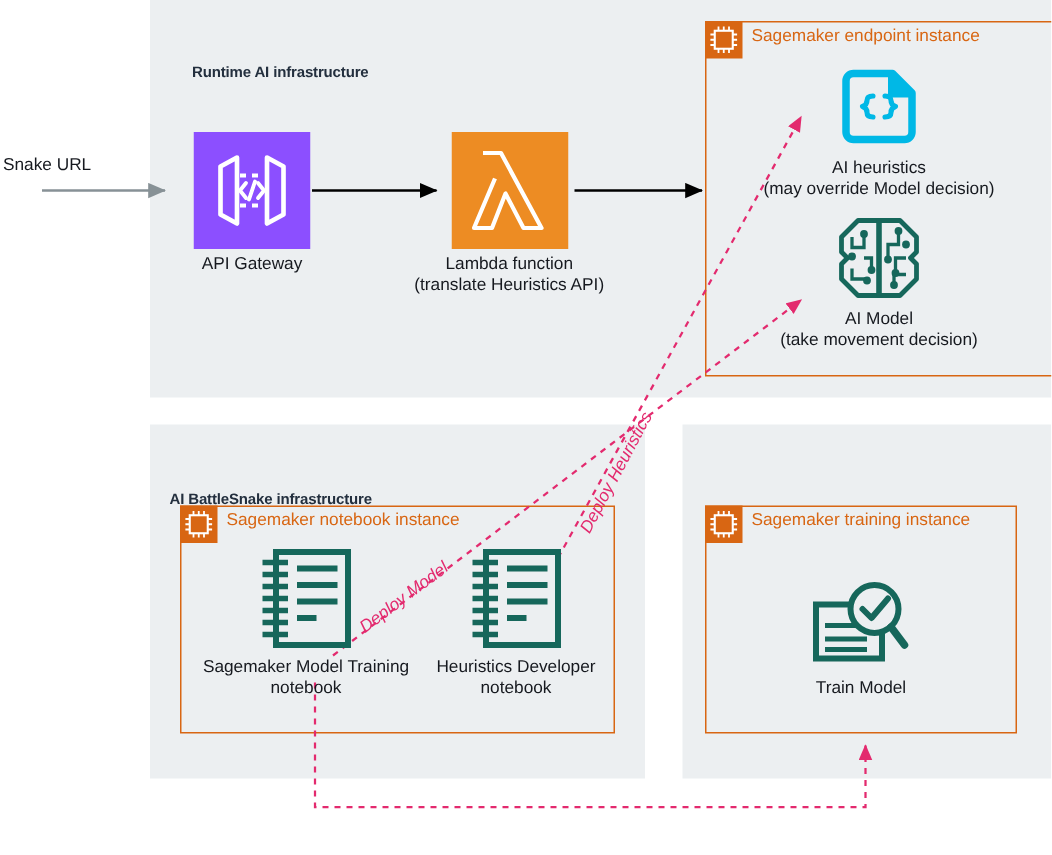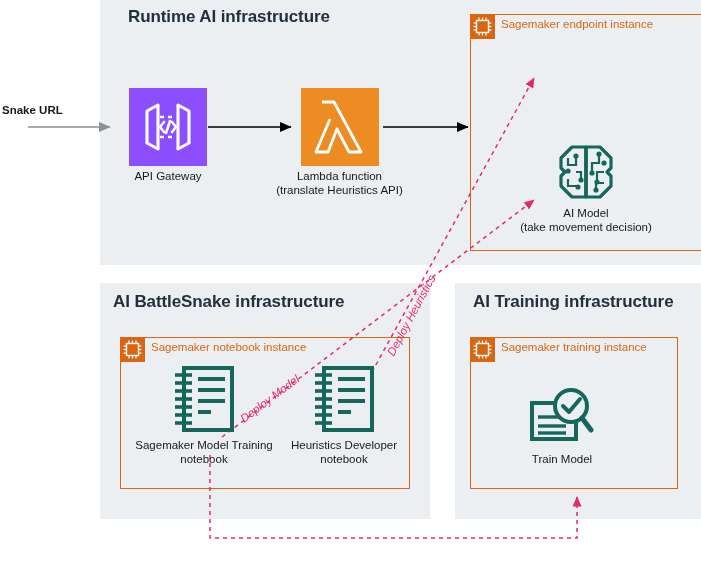--- a/index.html
+++ b/index.html
@@ -21,25 +21,26 @@
   .panel {
     position: absolute;
     background: #eceff1;
   }
   #panel-runtime  { left: 100px; top: 0px;   width: 601px; height: 265px; }
   #panel-dev      { left: 100px; top: 283px; width: 330px; height: 236px; }
   #panel-training { left: 455px; top: 283px; width: 246px; height: 236px; }
 
   .panel-title {
     position: absolute;
-    font-size: 17px;
+    font-size: 10px;
     font-weight: bold;
     color: #232f3e;
     white-space: nowrap;
     letter-spacing: -0.1px;
+    margin-top: 36px;
   }
   #title-runtime  { left: 128px; top: 7px; }
   #title-dev      { left: 113px; top: 292px; }
   #title-training { left: 473px; top: 292px; }
 
   
   .instance-box {
     position: absolute;
     border: 1.5px solid #d86613;
     background: transparent;
@@ -92,21 +93,21 @@
     height: 78px;
     display: block;
   }
 
   #node-apigw   { left: 113px; top: 88px; width: 110px; }
   #node-lambda  { left: 262px; top: 88px; width: 155px; }
   #node-heur    { left: 500px; top: 40px; width: 172px; }
   #node-model   { left: 502px; top: 141px; width: 168px; }
   #node-nb1     { left: 128px; top: 363px; width: 152px; }
   #node-nb2     { left: 283px; top: 363px; width: 122px; }
-  #node-train   { left: 508px; top: 385px; width: 108px; text-align: center; }
+  #node-train   { left: 520px; top: 385px; width: 108px; text-align: center; }
 
   
   #wires {
     position: absolute;
     left: 0; top: 0;
     width: 701px;
     height: 570px;
     pointer-events: none;
   }
 
@@ -135,34 +136,33 @@
     width: 130px;
     transform: translateX(-50%);
   }
 
   .plain-label {
     position: absolute;
     font-size: 11.5px;
     color: #16191f;
     white-space: nowrap;
   }
-  #label-snake-url { left: 2px; top: 104px; font-weight: bold; }
+  #label-snake-url { left: 2px; top: 104px; }
 </style>
 </head>
 <body>
 
 <div id="canvas">
 
   <div class="panel" id="panel-runtime"></div>
   <div class="panel" id="panel-dev"></div>
   <div class="panel" id="panel-training"></div>
 
   <div class="panel-title" id="title-runtime">Runtime AI infrastructure</div>
   <div class="panel-title" id="title-dev">AI BattleSnake infrastructure</div>
-  <div class="panel-title" id="title-training">AI Training infrastructure</div>
 
   <div class="instance-box" id="box-endpoint">
     <div class="instance-badge">
       <svg width="25" height="25" viewBox="0 0 25 25">
         <rect x="6.5" y="6.5" width="12" height="12" fill="none" stroke="#ffffff" stroke-width="1.4"></rect>
         <g stroke="#ffffff" stroke-width="1.2" stroke-linecap="butt">
           <line x1="9" y1="3.6" x2="9" y2="6.4"></line>
           <line x1="12.5" y1="3.6" x2="12.5" y2="6.4"></line>
           <line x1="16" y1="3.6" x2="16" y2="6.4"></line>
           <line x1="9" y1="18.6" x2="9" y2="21.4"></line>
@@ -285,20 +285,34 @@
       <g fill="none" stroke="#ffffff" stroke-width="2.8" stroke-linejoin="round">
         <path d="M21,14 L33,14 L60,64 L48,64 L36,41 L27,64 L15,64 L29,31"></path>
       </g>
     </svg>
     <div class="caption">
       <span>Lambda function</span>
       <span class="sub">(translate Heuristics API)</span>
     </div>
   </div>
 
+  <div class="node" id="node-heur">
+    <svg width="62" height="62" viewBox="0 0 62 62" class="glyph-box">
+      <path d="M9,14 a5,5 0 0 1 5,-5 L40,9 L53,22 L53,48 a5,5 0 0 1 -5,5 L14,53 a5,5 0 0 1 -5,-5 Z" fill="none" stroke="#00b8e6" stroke-width="5" stroke-linejoin="round"></path>
+      <path d="M39,9 L39,23 L53,23" fill="#00b8e6" stroke="#00b8e6" stroke-width="4" stroke-linejoin="round"></path>
+      <g fill="none" stroke="#00b8e6" stroke-width="3.4" stroke-linecap="round" stroke-linejoin="round">
+        <path d="M27,24 q-4,0 -4,3 q0,3 -3,4 q3,1 3,4 q0,3 4,3"></path>
+        <path d="M35,24 q4,0 4,3 q0,3 3,4 q-3,1 -3,4 q0,3 -4,3"></path>
+      </g>
+    </svg>
+    <div class="caption">
+      <span>AI heuristics</span>
+      <span class="sub">(may override Model decision)</span>
+    </div>
+  </div>
 
   <div class="node" id="node-model">
     <svg width="64" height="62" viewBox="0 0 64 62" class="glyph-box">
       <g fill="none" stroke="#16675b" stroke-width="3.2" stroke-linejoin="round">
         <path d="M32,6 L18,6 L7,17 L7,27 L11,31 L7,35 L7,45 L18,56 L32,56 Z"></path>
         <path d="M32,6 L46,6 L57,17 L57,27 L53,31 L57,35 L57,45 L46,56 L32,56 Z"></path>
         <line x1="32" y1="6" x2="32" y2="56"></line>
       </g>
       <g fill="none" stroke="#16675b" stroke-width="2.2">
         <path d="M14,17 L14,24 L22,24 L22,16"></path>

